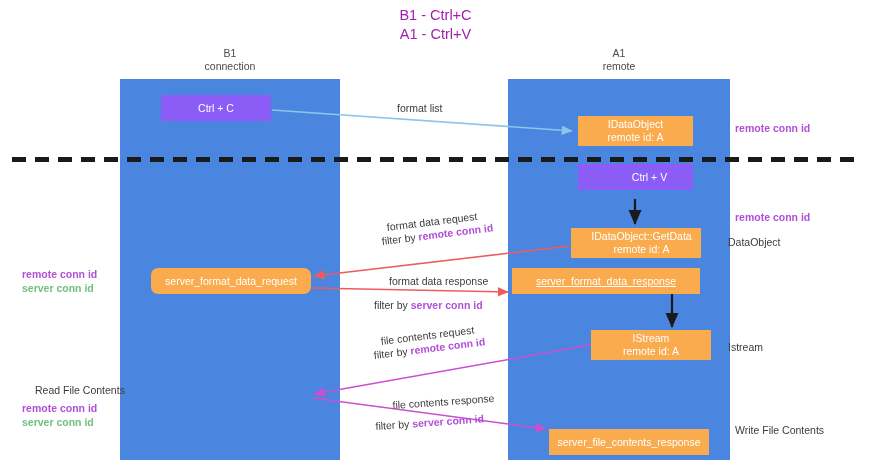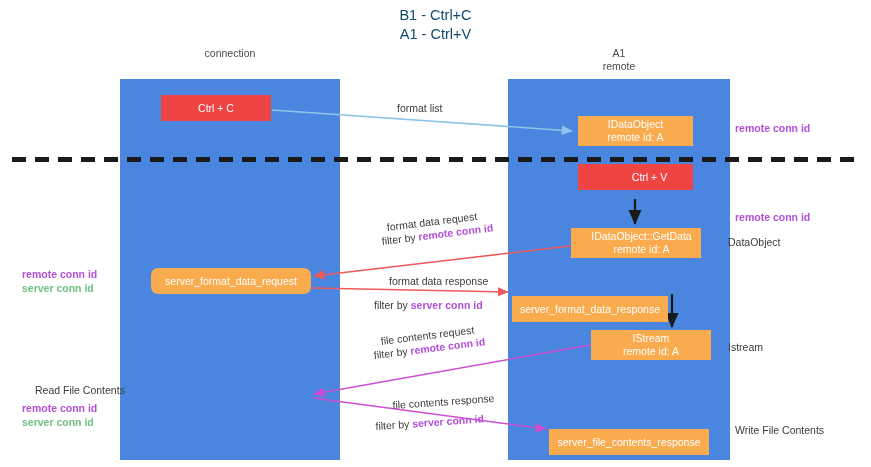--- a/index.html
+++ b/index.html
@@ -19,44 +19,44 @@
   .lane-b1{left:120px;top:79px;width:220px;height:381px;}
   .lane-a1{left:508px;top:79px;width:222px;height:381px;}
 
   .dashline{
     position:absolute;left:12px;top:157px;width:847px;height:5px;
     background:repeating-linear-gradient(to right,#1a1a1a 0 14px,transparent 14px 23px);
   }
 
   .title{
     position:absolute;left:0;top:6px;width:871px;text-align:center;
-    color:#0c4a6e;font-size:14.5px;line-height:19px;
+    color:#a21caf;font-size:14.5px;line-height:19px;
   }
 
   .colhead{
     position:absolute;text-align:center;color:#4a4a4a;font-size:10.5px;line-height:12.5px;
   }
   .colhead-b1{left:120px;top:47px;width:220px;}
   .colhead-a1{left:508px;top:47px;width:222px;}
 
   .box{
     position:absolute;display:flex;flex-direction:column;
     align-items:center;justify-content:center;
     color:#ffffff;font-size:10.5px;line-height:13px;text-align:center;
     box-sizing:border-box;padding:2px 4px;
   }
-  .green{background:#ef4444;}
+  .green{background:#8b5cf6;}
   .orange{background:#f9ab4e;}
 
   .b-ctrlc{left:161px;top:95px;width:110px;height:26px;}
   .b-idataobject{left:578px;top:116px;width:115px;height:30px;}
   .b-ctrlv{left:578px;top:164px;width:115px;height:26px;padding-left:32px;}
   .b-getdata{left:571px;top:228px;width:130px;height:30px;padding-left:15px;}
   .b-sfdreq{left:151px;top:268px;width:160px;height:26px;border-radius:7px;}
-  .b-sfdres{left:512px;top:296px;width:156px;height:26px;}
+  .b-sfdres{left:512px;top:268px;width:188px;height:26px;text-decoration:underline;}
   .b-istream{left:591px;top:330px;width:120px;height:30px;}
   .b-sfcreq{left:151px;top:384px;width:160px;height:26px;}
   .b-sfcres{left:549px;top:417px;width:160px;height:26px;margin-top:12px;}
 
   .side{
     position:absolute;font-size:10.5px;line-height:13.5px;color:#3c3c3c;
     white-space:nowrap;
   }
   .side.bold{font-weight:bold;}
   .purple{color:#b14fd8;}
@@ -131,20 +131,21 @@
   </svg>
 
   <div class="dashline"></div>
 
   <div class="title">
     <div>B1 - Ctrl+C</div>
     <div>A1 - Ctrl+V</div>
   </div>
 
   <div class="colhead colhead-b1">
+    <div>B1</div>
     <div>connection</div>
   </div>
   <div class="colhead colhead-a1">
     <div>A1</div>
     <div>remote</div>
   </div>
 
   <div class="box green b-ctrlc">
     <span>Ctrl + C</span>
   </div>

